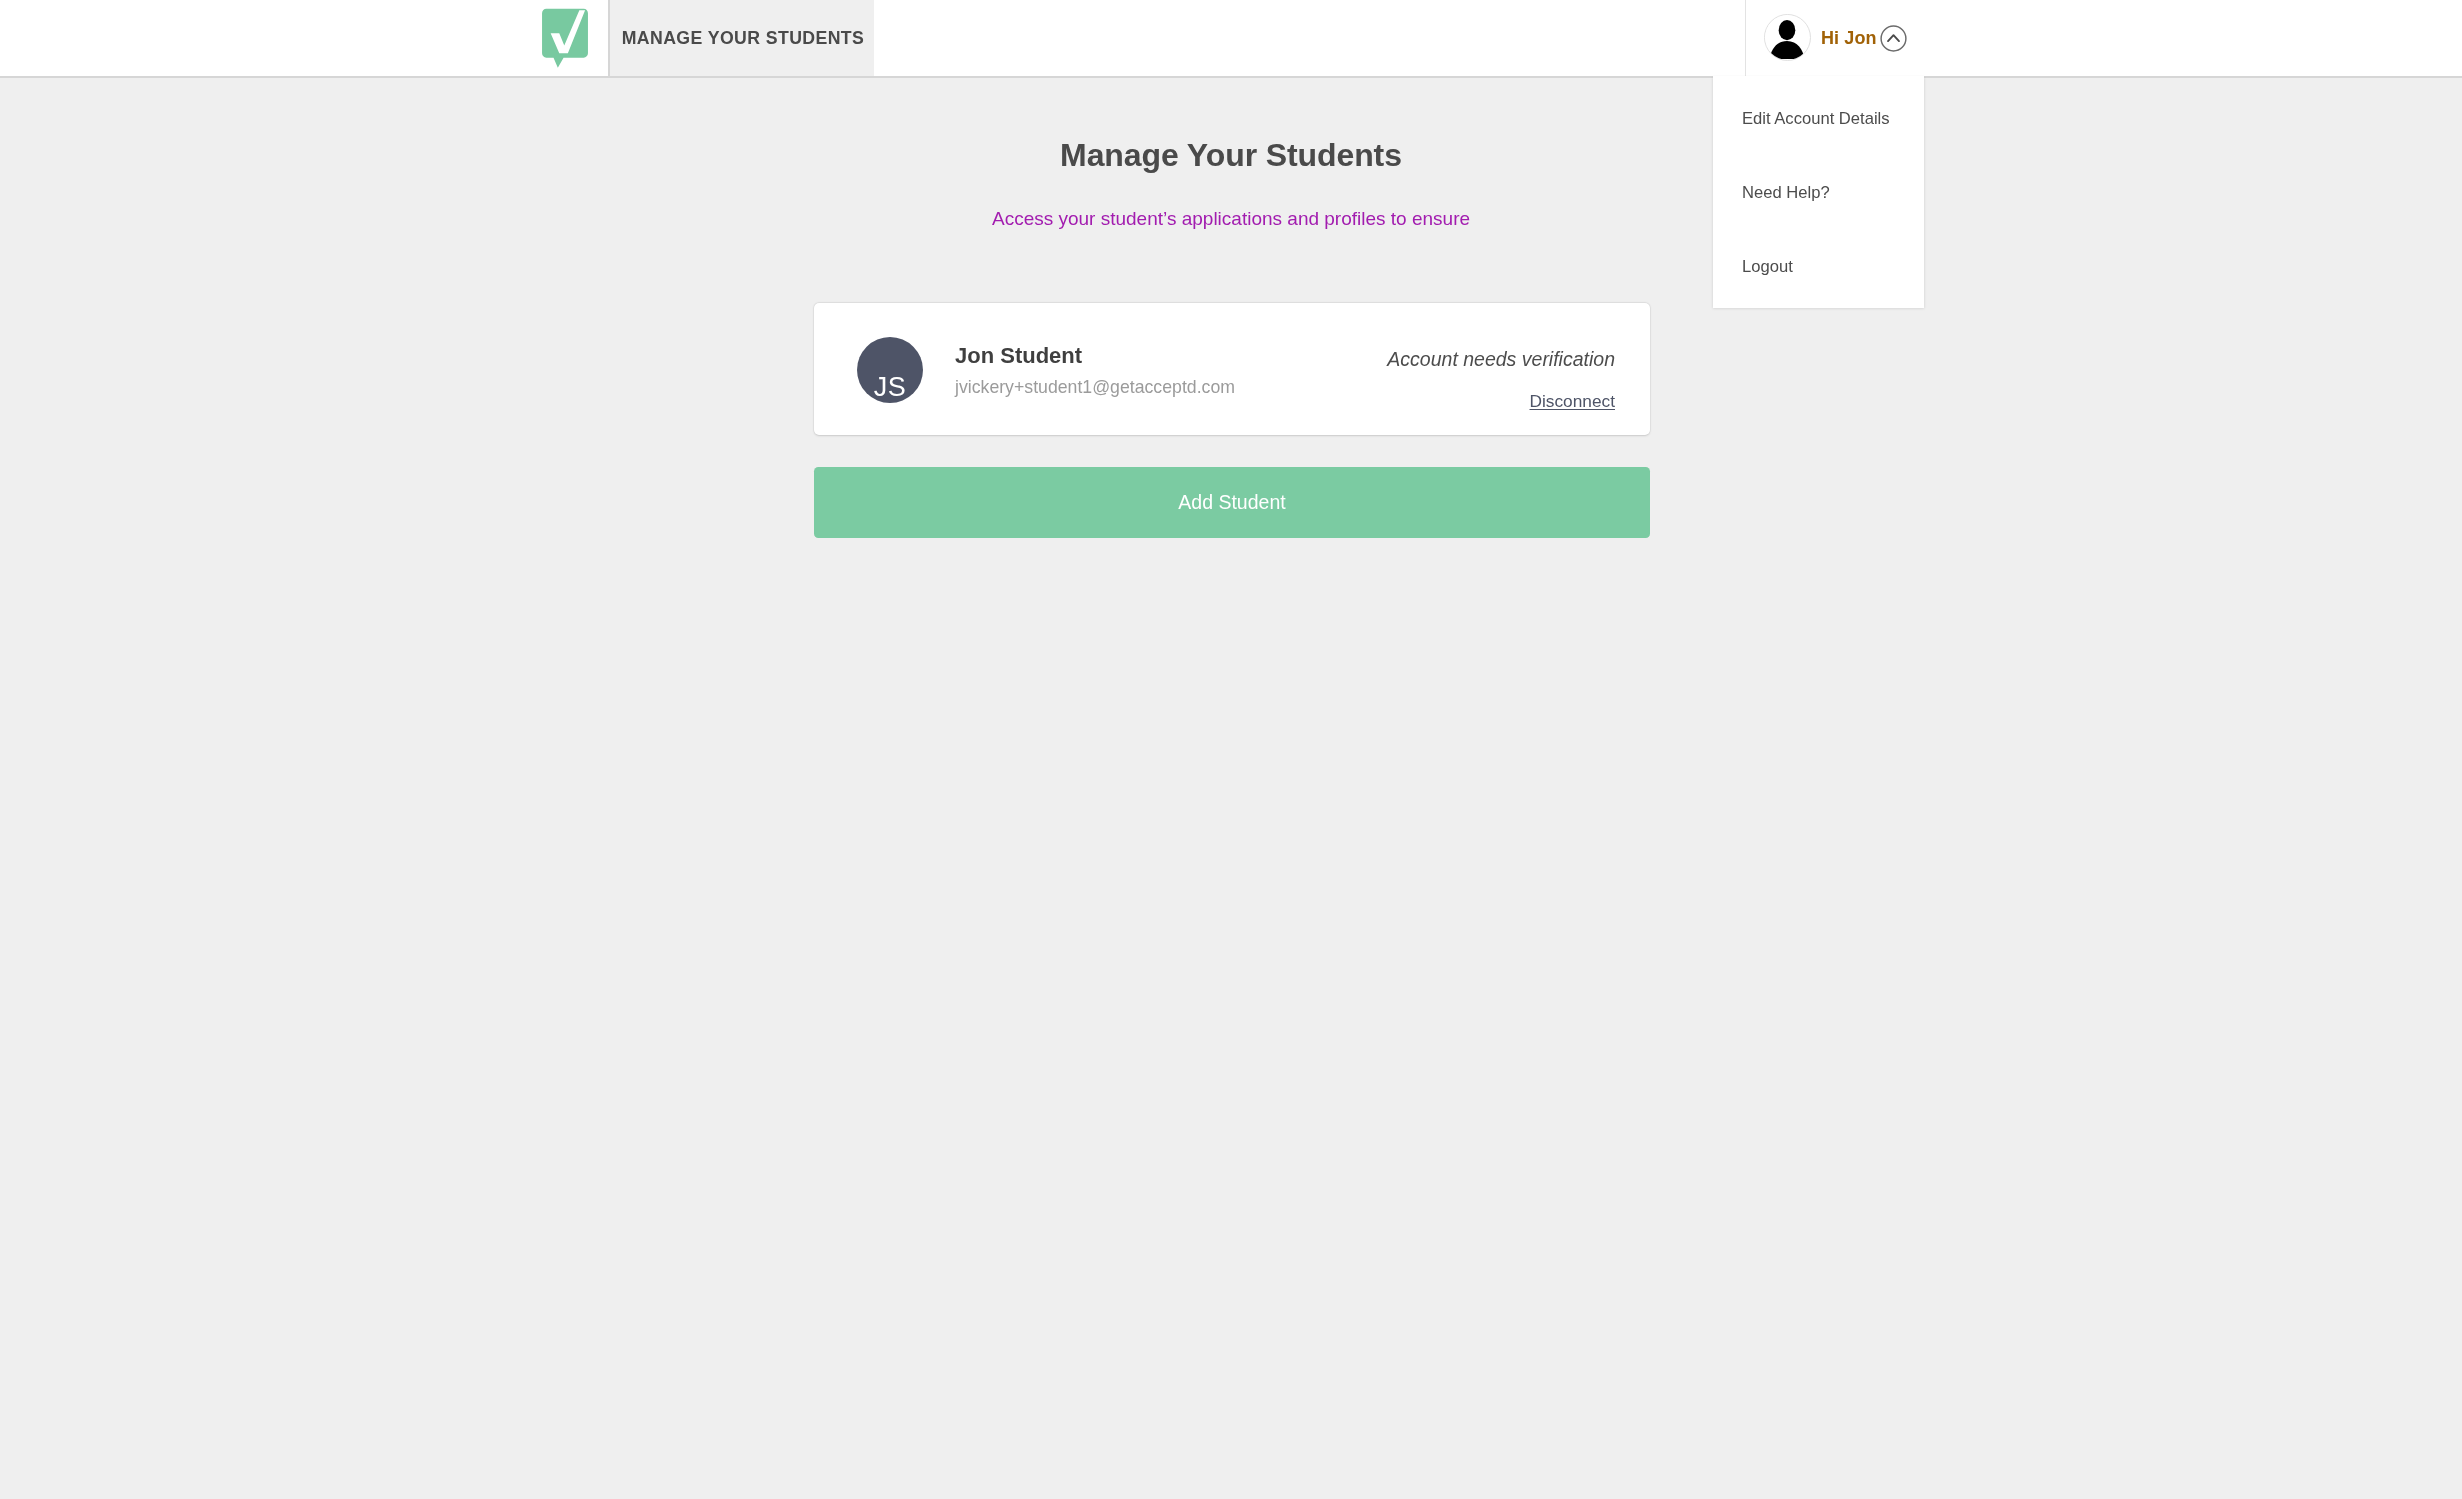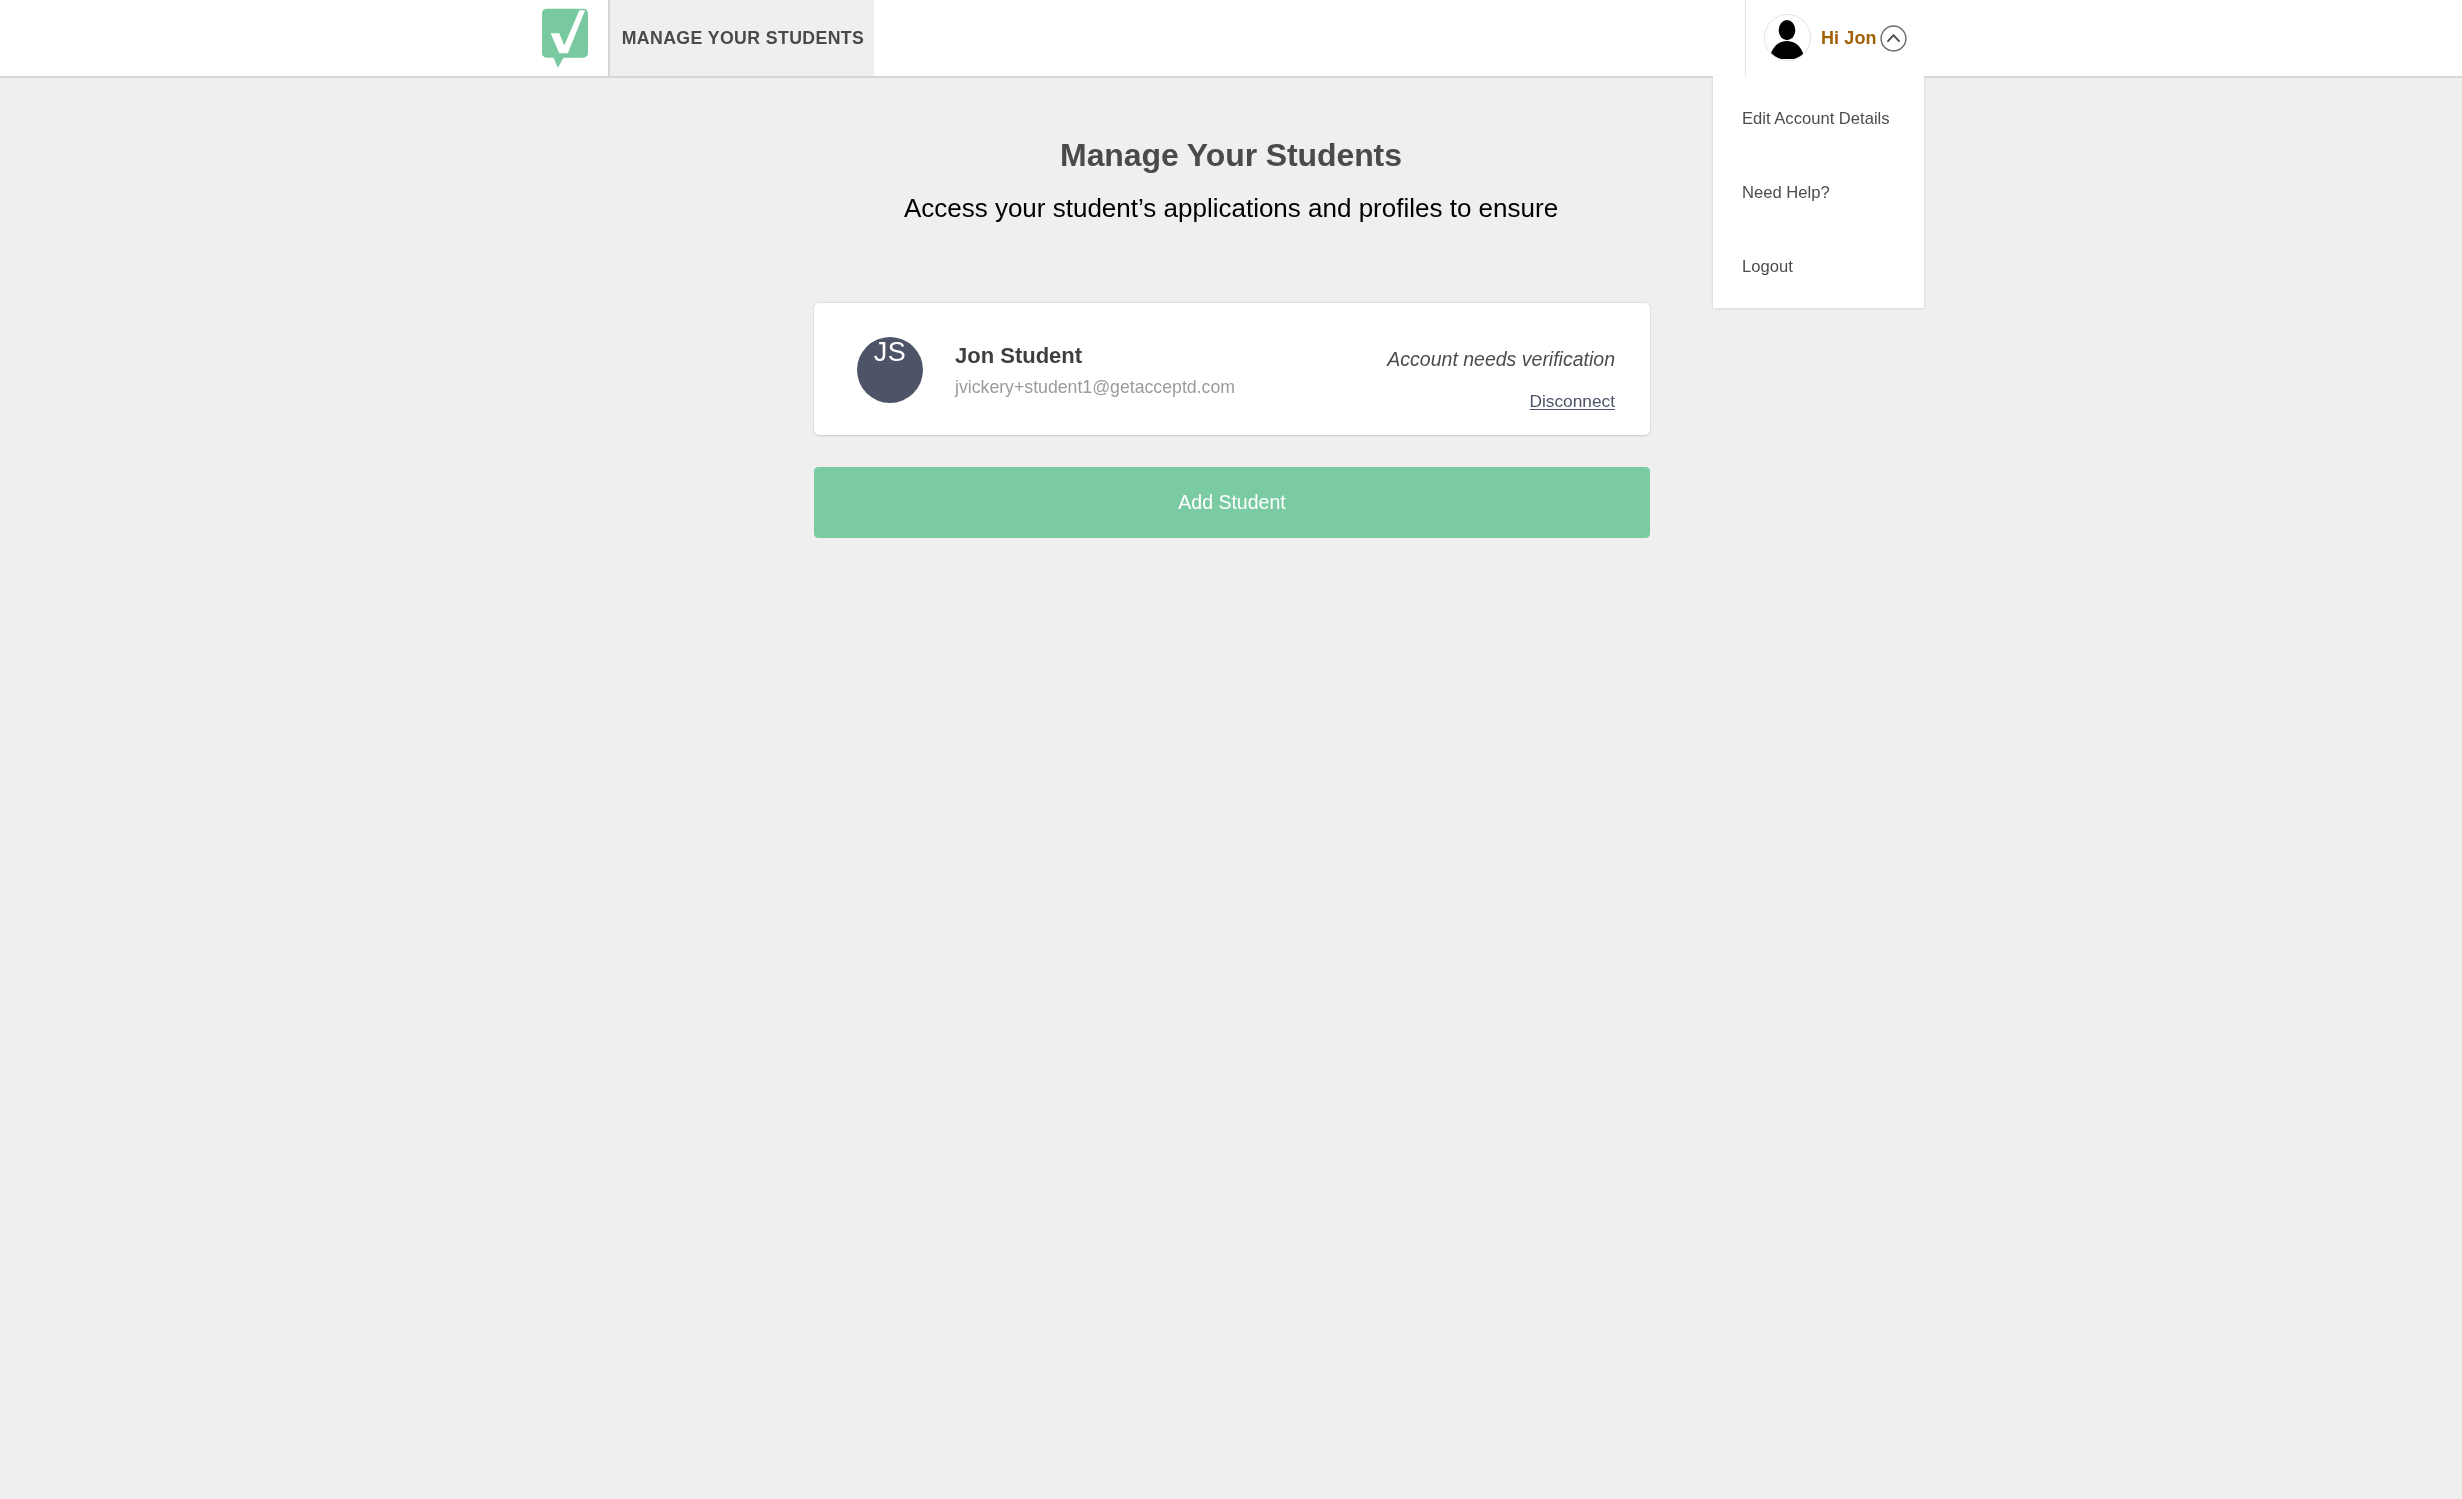--- a/index.html
+++ b/index.html
@@ -144,45 +144,45 @@
     left: 0; top: 58px;
     width: 2462px;
     text-align: center;
     font-size: 32px;
     font-weight: bold;
     color: #4a4a4a;
     letter-spacing: -0.1px;
   }
   .page-subtitle {
     position: absolute;
-    left: 0; top: 116px;
+    left: 0; top: 126px;
     width: 2462px;
     text-align: center;
-    font-size: 26px;
+    font-size: 19px;
     line-height: 27.4px;
-    color: #000000;
+    color: #a21caf;
   }
 
   
   .student-card {
     position: absolute;
     left: 814px; top: 224px;
     width: 836px; height: 132px;
     background: #ffffff;
     border-radius: 5px;
     box-shadow: 0 0.7px 2.2px rgba(0,0,0,0.13), 0 0 0 0.7px rgba(0,0,0,0.045);
   }
   .student-avatar {
     position: absolute;
     left: 43px; top: 34px;
     width: 66px; height: 66px;
     border-radius: 50%;
     background: #4e5467;
     display: flex;
-    align-items: flex-start;
+    align-items: flex-end;
     justify-content: center;
   }
   .student-initials {
     font-size: 27px;
     color: #ffffff;
     letter-spacing: 0.4px;
   }
   .student-name {
     position: absolute;
     left: 141px; top: 40px;

